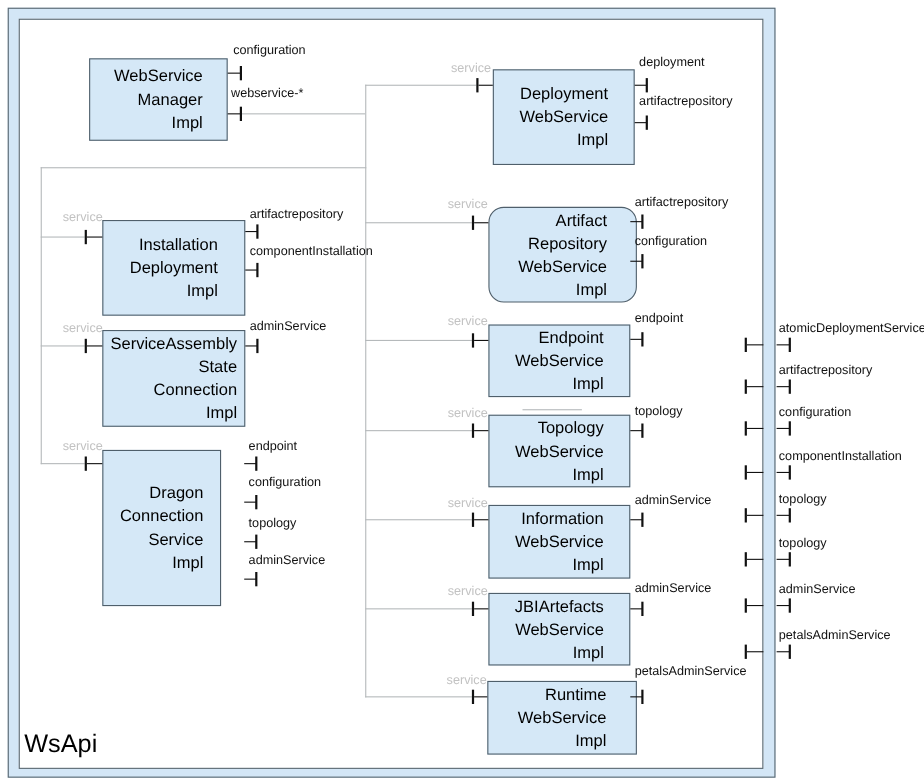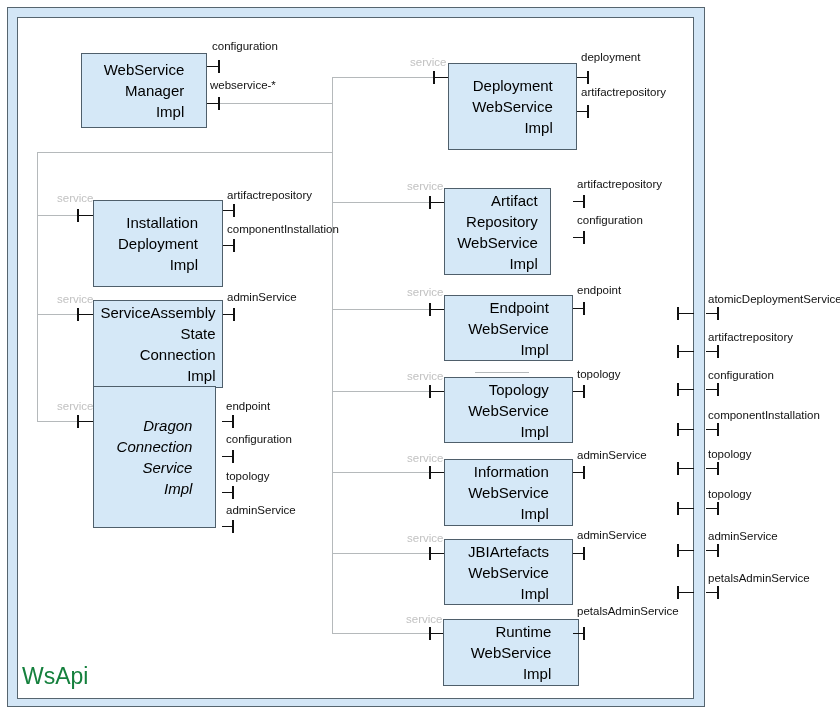--- a/index.html
+++ b/index.html
@@ -10,21 +10,21 @@
   }
   .frame-outer{
     position:absolute;left:7px;top:7px;width:698px;height:700px;
     background:#d3e6f6;border:1px solid #56656f;box-sizing:border-box;
   }
   .frame-inner{
     position:absolute;left:17px;top:17px;width:677px;height:682px;
     background:#ffffff;border:1px solid #56656f;box-sizing:border-box;
   }
   .frame-title{
-    position:absolute;left:22px;top:663px;font-size:23px;color:#15803d;
+    position:absolute;left:22px;top:663px;font-size:23px;color:#000000;
   }
   .box{
     position:absolute;background:#d5e8f7;border:1px solid #4f5f6b;
     box-sizing:border-box;display:flex;align-items:center;justify-content:center;
     text-align:right;font-size:15px;line-height:21px;white-space:pre-line;
   }
   .gl{position:absolute;background:#b5b9bb;}
   .glh{height:1px;}
   .glv{width:1px;}
   .stub{position:absolute;height:1px;background:#111;}
@@ -61,25 +61,25 @@
 <div class="box" style="left:448px;top:63px;width:129px;height:87px;">Deployment
 WebService
 Impl</div>
 <div class="box" style="left:93px;top:200px;width:130px;height:87px;">Installation
 Deployment
 Impl</div>
 <div class="box" style="left:93px;top:300px;width:130px;height:88px;">ServiceAssembly
 State
 Connection
 Impl</div>
-<div class="box" style="left:93px;top:386px;width:123px;height:142px;font-style:italic;">Dragon
+<div class="box" style="left:93px;top:409px;width:108px;height:142px;">Dragon
 Connection
 Service
 Impl</div>
-<div class="box" style="left:444px;top:188px;width:107px;height:87px;">Artifact
+<div class="box" style="left:444px;top:188px;width:135px;height:87px;border-radius:14px;">Artifact
 Repository
 WebService
 Impl</div>
 <div class="box" style="left:444px;top:295px;width:129px;height:66px;">Endpoint
 WebService
 Impl</div>
 <div class="box" style="left:444px;top:377px;width:129px;height:66px;">Topology
 WebService
 Impl</div>
 <div class="box" style="left:444px;top:459px;width:129px;height:67px;">Information

